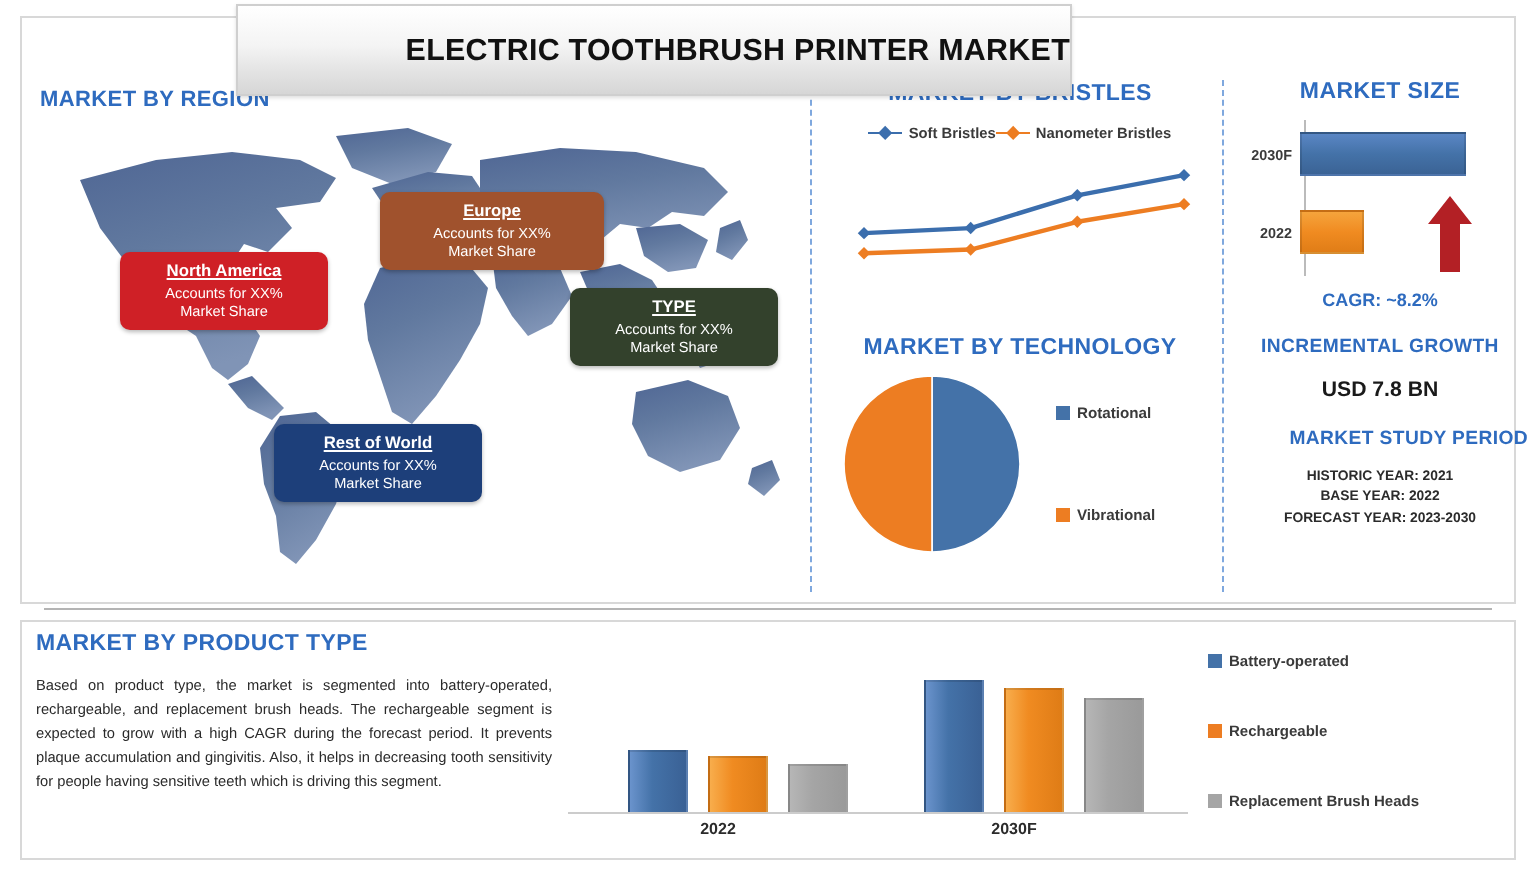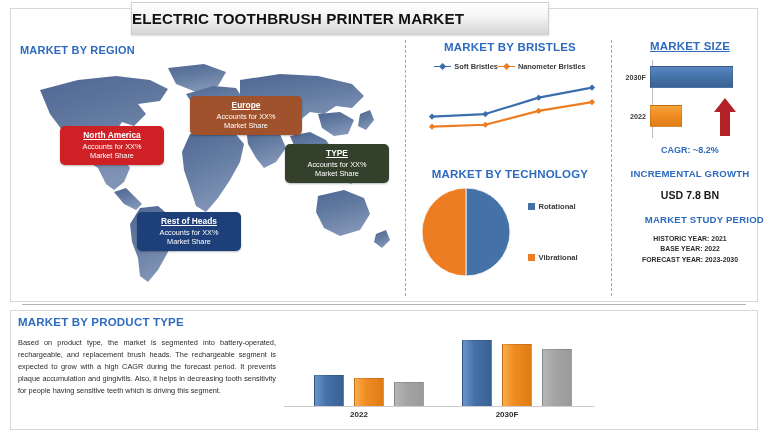--- a/index.html
+++ b/index.html
@@ -29,27 +29,26 @@
     left: 10px; top: 310px; right: 10px;
     height: 120px;
     border: 1px solid #d8d8d8;
     background: #fff;
   }
 
   
   .title-ribbon {
     position: absolute;
     left: 118px; top: 2px;
-    width: 418px; height: 33px;
+    width: 418px; height: 46px;
     background: linear-gradient(to bottom, #ffffff 0%, #f4f4f4 45%, #e3e3e3 75%, #d6d6d6 100%);
     border: 1px solid #cfcfcf;
     box-shadow: 0 1px 2px rgba(0,0,0,0.13);
-    display: flex; align-items: center; justify-content: flex-start;
+    display: flex; align-items: center; justify-content: flex-end;
     z-index: 12;
-    margin-left: 13px;
   }
   .title-ribbon .ttext {
     font-size: 15.2px;
     font-weight: bold;
     color: #111111;
     letter-spacing: 0.15px;
     white-space: nowrap;
   }
 
   
@@ -160,21 +159,21 @@
   .pl-sw { width: 6.5px; height: 6.5px; }
   .pl-text { font-size: 7.6px; font-weight: bold; color: #3a3a3a; }
 
   
   .panel-size {
     position: absolute;
     left: 616px; top: 40px;
     width: 148px; height: 256px;
     text-align: center;
   }
-  .panel-size .sec-head.ms { font-size: 11.5px; display:block;text-decoration:underline; }
+  .panel-size .sec-head.ms { font-size: 11.5px; display:block; }
 
   .sizechart { position: relative; width: 148px; height: 86px; margin-top: 6px; }
   .sc-axis {
     position: absolute; left: 36px; top: 2px;
     width: 1px; height: 78px; background: #bbbbbb;
   }
   .sc-row { position: absolute; display: flex; align-items: center; }
   .sc-lab {
     width: 34px; text-align: right; padding-right: 4px;
     font-size: 7.2px; font-weight: bold; color: #3a3a3a;
@@ -348,21 +347,21 @@
       <span class="rt-l2">Market Share</span>
     </div>
 
     <div class="region-tag" id="tag-apac">
       <span class="rt-name">TYPE</span>
       <span class="rt-l1">Accounts for XX%</span>
       <span class="rt-l2">Market Share</span>
     </div>
 
     <div class="region-tag" id="tag-row">
-      <span class="rt-name">Rest of Heads</span>
+      <span class="rt-name">Rest of World</span>
       <span class="rt-l1">Accounts for XX%</span>
       <span class="rt-l2">Market Share</span>
     </div>
   </div>
 
   <div class="panel-bristles">
     <span class="sec-head">MARKET BY BRISTLES</span>
 
     <div class="line-legend">
       <div class="ll-item">
@@ -472,14 +471,28 @@
     <div class="bgroup" id="bgrp-2030">
       <span class="bar blue" id="b30-0" style="height: 66px;"></span>
       <span class="bar orange" id="b30-1" style="height: 62.2px;"></span>
       <span class="bar gray" id="b30-2" style="height: 56.6px;"></span>
     </div>
 
     <span class="bgrp-label" id="lbl-2022">2022</span>
     <span class="bgrp-label" id="lbl-2030">2030F</span>
   </div>
 
+  <div class="bar-legend">
+    <div class="bl-item">
+      <span class="bl-sw" style="background:#4472a8"></span>
+      <span class="bl-text">Battery-operated</span>
+    </div>
+    <div class="bl-item">
+      <span class="bl-sw" style="background:#ed7d22"></span>
+      <span class="bl-text">Rechargeable</span>
+    </div>
+    <div class="bl-item">
+      <span class="bl-sw" style="background:#a5a5a5"></span>
+      <span class="bl-text">Replacement Brush Heads</span>
+    </div>
+  </div>
 
 </div>
 
 </body></html>

